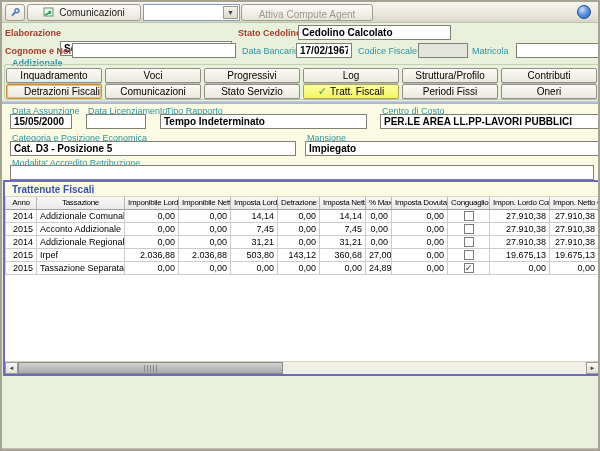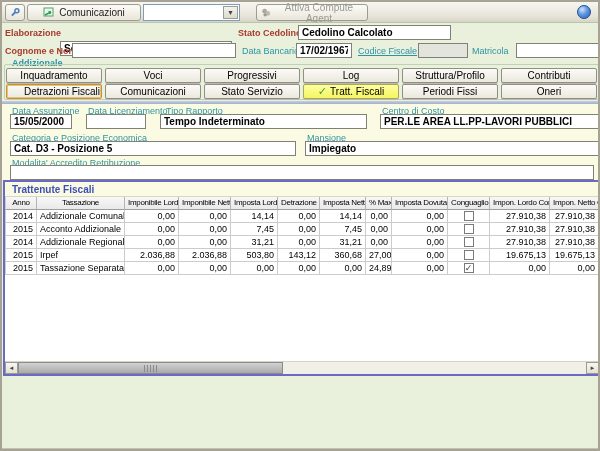--- a/index.html
+++ b/index.html
@@ -91,21 +91,21 @@
         <path d="M2 8 L8 5 M8 5 L5.5 4.5 M8 5 L6.8 7" stroke="#2aa04a" stroke-width="1.4" fill="none"></path>
       </svg>
       <span>Comunicazioni</span>
     </button>
     <div class="combo">
       <span></span>
       <div class="drop">
         <span>▼</span>
       </div>
     </div>
-    <button class="tbtn disabled" style="left:254px;width:112px;">
+    <button class="tbtn disabled" style="left:239px;width:132px;flex-direction:column;">
       <svg width="11" height="11" viewBox="0 0 11 11">
         <circle cx="4" cy="4" r="2.6" fill="#a9a9a1"></circle>
         <circle cx="7.5" cy="6.5" r="2.6" fill="#bdbdb4"></circle>
         <circle cx="4.5" cy="8" r="1.8" fill="#9a9a92"></circle>
       </svg>
       <span>Attiva Compute Agent</span>
     </button>
     <div class="globe"></div>
   </div>
 
@@ -114,21 +114,21 @@
     <input class="fld" style="left: 58px; top: 18px; width: 172px;" readonly="" value="Settembre  2015">
     <span class="lab-red" style="left:236px;top:5px;">Stato Cedolino</span>
     <input class="fld" style="left: 296px; top: 2px; width: 153px;" readonly="" value="Cedolino Calcolato">
 
     <span class="lab-red" style="left:3px;top:23px;">Cognome e Nome</span>
     <div class="fld" style="left:70px;top:20px;width:164px;">
       
     </div>
     <span class="lab-teal" style="left:240px;top:23px;">Data Bancario</span>
     <input class="fld" style="left: 294px; top: 20px; width: 56px;" readonly="" value="17/02/1967">
-    <span class="lab-teal" style="left:356px;top:23px;text-decoration:underline;">Codice Fiscale</span>
+    <span class="lab-teal" style="left:356px;top:23px;">Codice Fiscale</span>
     <div class="fld gray" style="left:416px;top:20px;width:50px;">
       
     </div>
     <span class="lab-teal" style="left:470px;top:23px;">Matricola</span>
     <div class="fld" style="left:514px;top:20px;width:83px;">
       
     </div>
   </div>
 
   <div class="visual">

